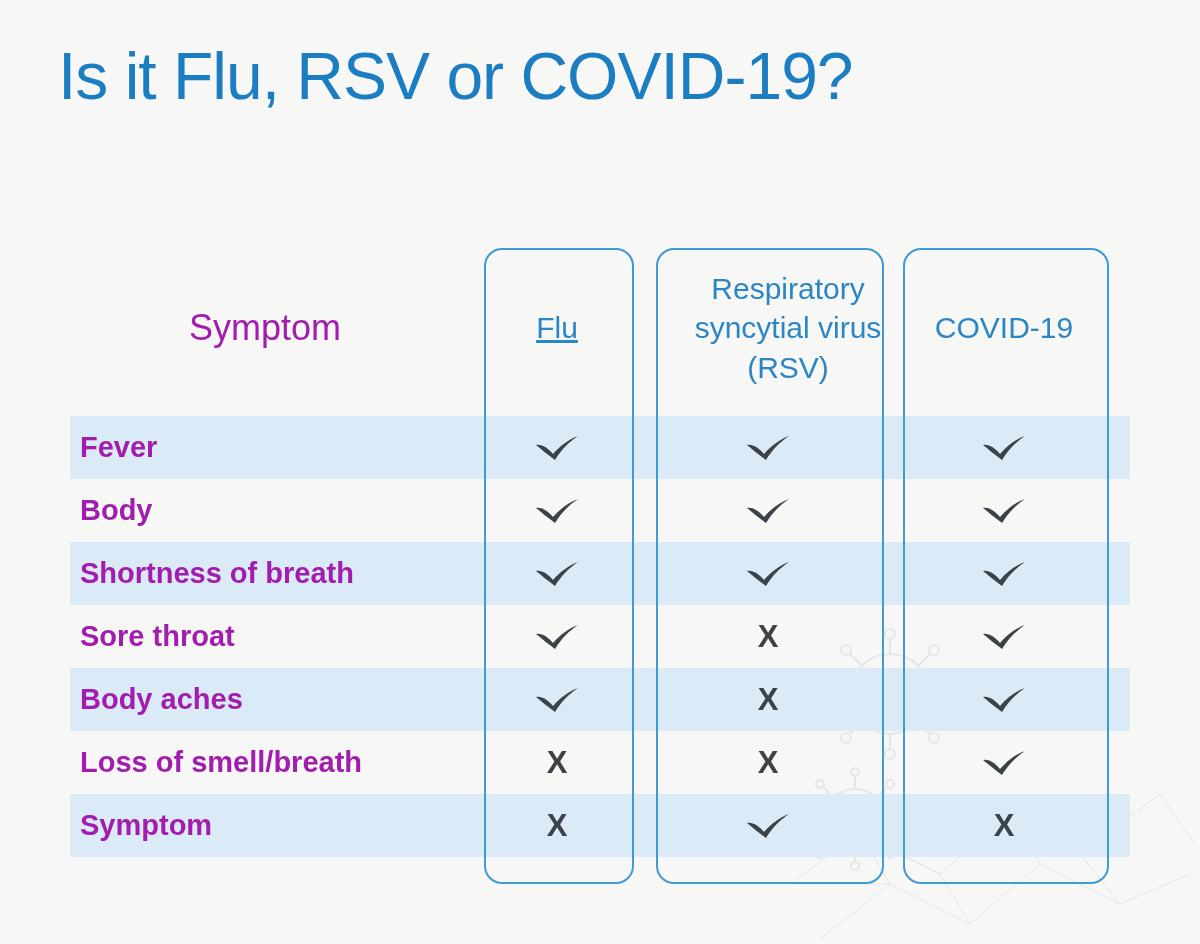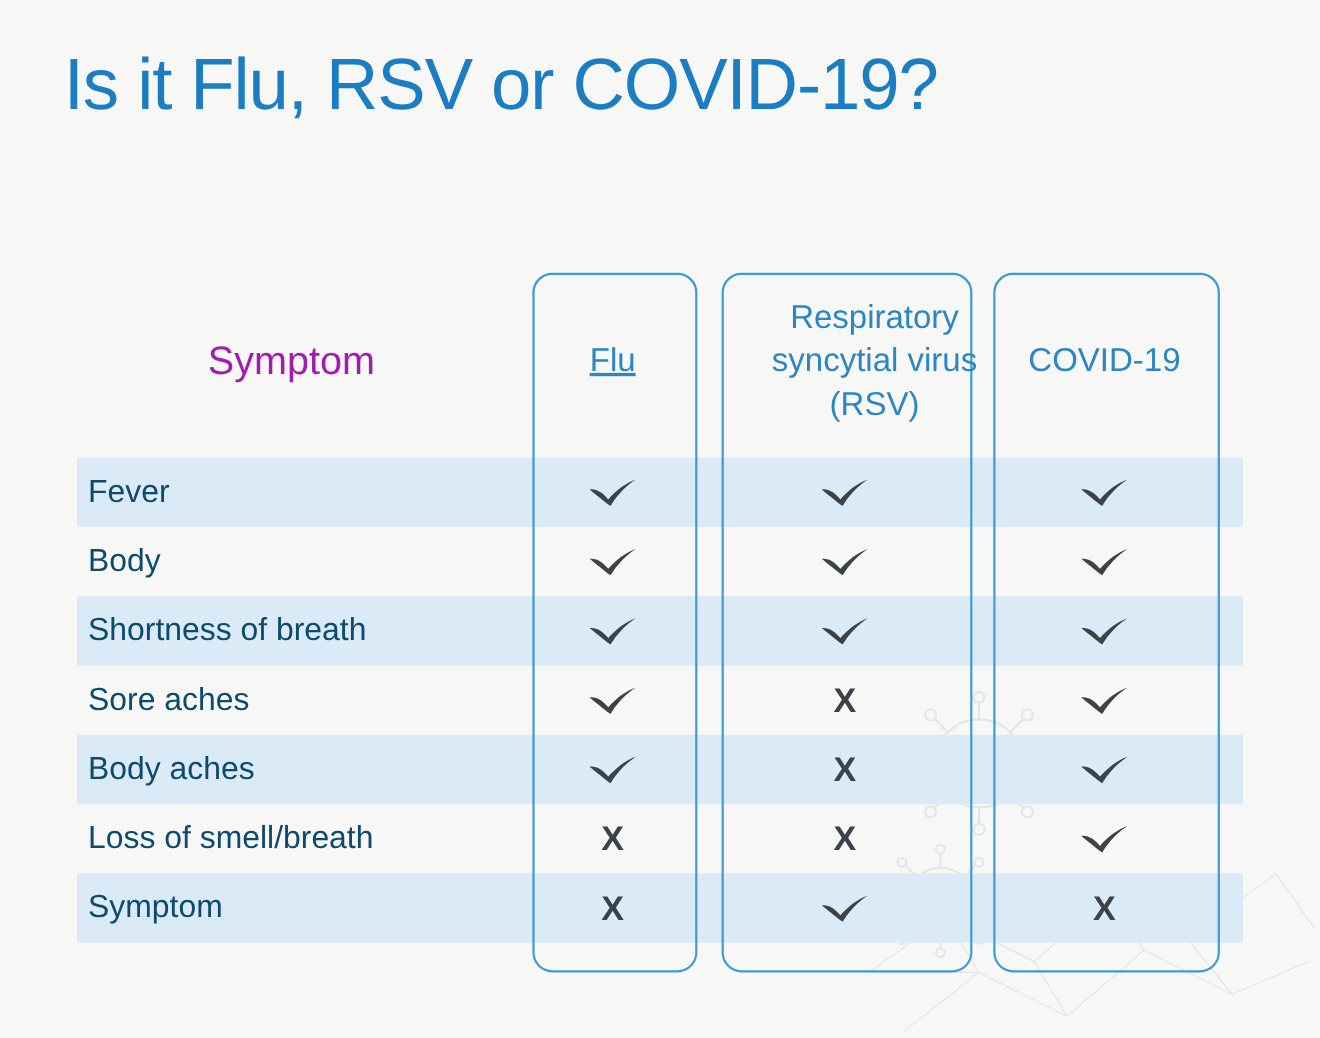--- a/index.html
+++ b/index.html
@@ -66,21 +66,21 @@
     display: flex;
     align-items: center;
     justify-content: center;
     text-align: center;
     color: #2b86c4;
     font-size: 30px;
     line-height: 1.32;
     z-index: 4;
   }
   .col-head.flu   { left: 484px; width: 146px; text-decoration: underline; }
-  .col-head.rsv   { left: 683px; width: 224px; }
+  .col-head.rsv   { left: 632px; width: 224px; padding-left: 44px; }
   .col-head.covid { left: 903px; width: 202px; }
 
   .symptom-head {
     position: absolute;
     left: 70px;
     top: 0;
     width: 390px;
     height: 160px;
     display: flex;
     align-items: center;
@@ -113,22 +113,22 @@
   }
 
   .row-label {
     position: absolute;
     left: 80px;
     top: 0;
     height: 63px;
     display: flex;
     align-items: center;
     font-size: 29px;
-    font-weight: normal;
-    color: #0c4a6e;
+    font-weight: bold;
+    color: #a21caf;
     z-index: 2;
     white-space: nowrap;
   }
 
   .cell {
     position: absolute;
     top: 0;
     height: 63px;
     display: flex;
     align-items: center;
@@ -287,21 +287,21 @@
         </div>
         <div class="cell covid">
           <span class="mark-check">
             <svg width="46" height="26" viewBox="0 0 46 26" xmlns="http://www.w3.org/2000/svg">
               <path d="M2 10 C8 9 14 13 19 19 C26 11 35 4 44 1 C35 7 27 15 21 25 C14 20 7 14 2 10 Z" fill="#3b4248"></path>
             </svg>
           </span>
         </div>
       </div>
       <div class="row">
-        <div class="row-label">Sore aches</div>
+        <div class="row-label">Sore throat</div>
         <div class="cell flu">
           <span class="mark-check">
             <svg width="46" height="26" viewBox="0 0 46 26" xmlns="http://www.w3.org/2000/svg">
               <path d="M2 10 C8 9 14 13 19 19 C26 11 35 4 44 1 C35 7 27 15 21 25 C14 20 7 14 2 10 Z" fill="#3b4248"></path>
             </svg>
           </span>
         </div>
         <div class="cell rsv">
           <span class="mark-x">X</span>
         </div>

